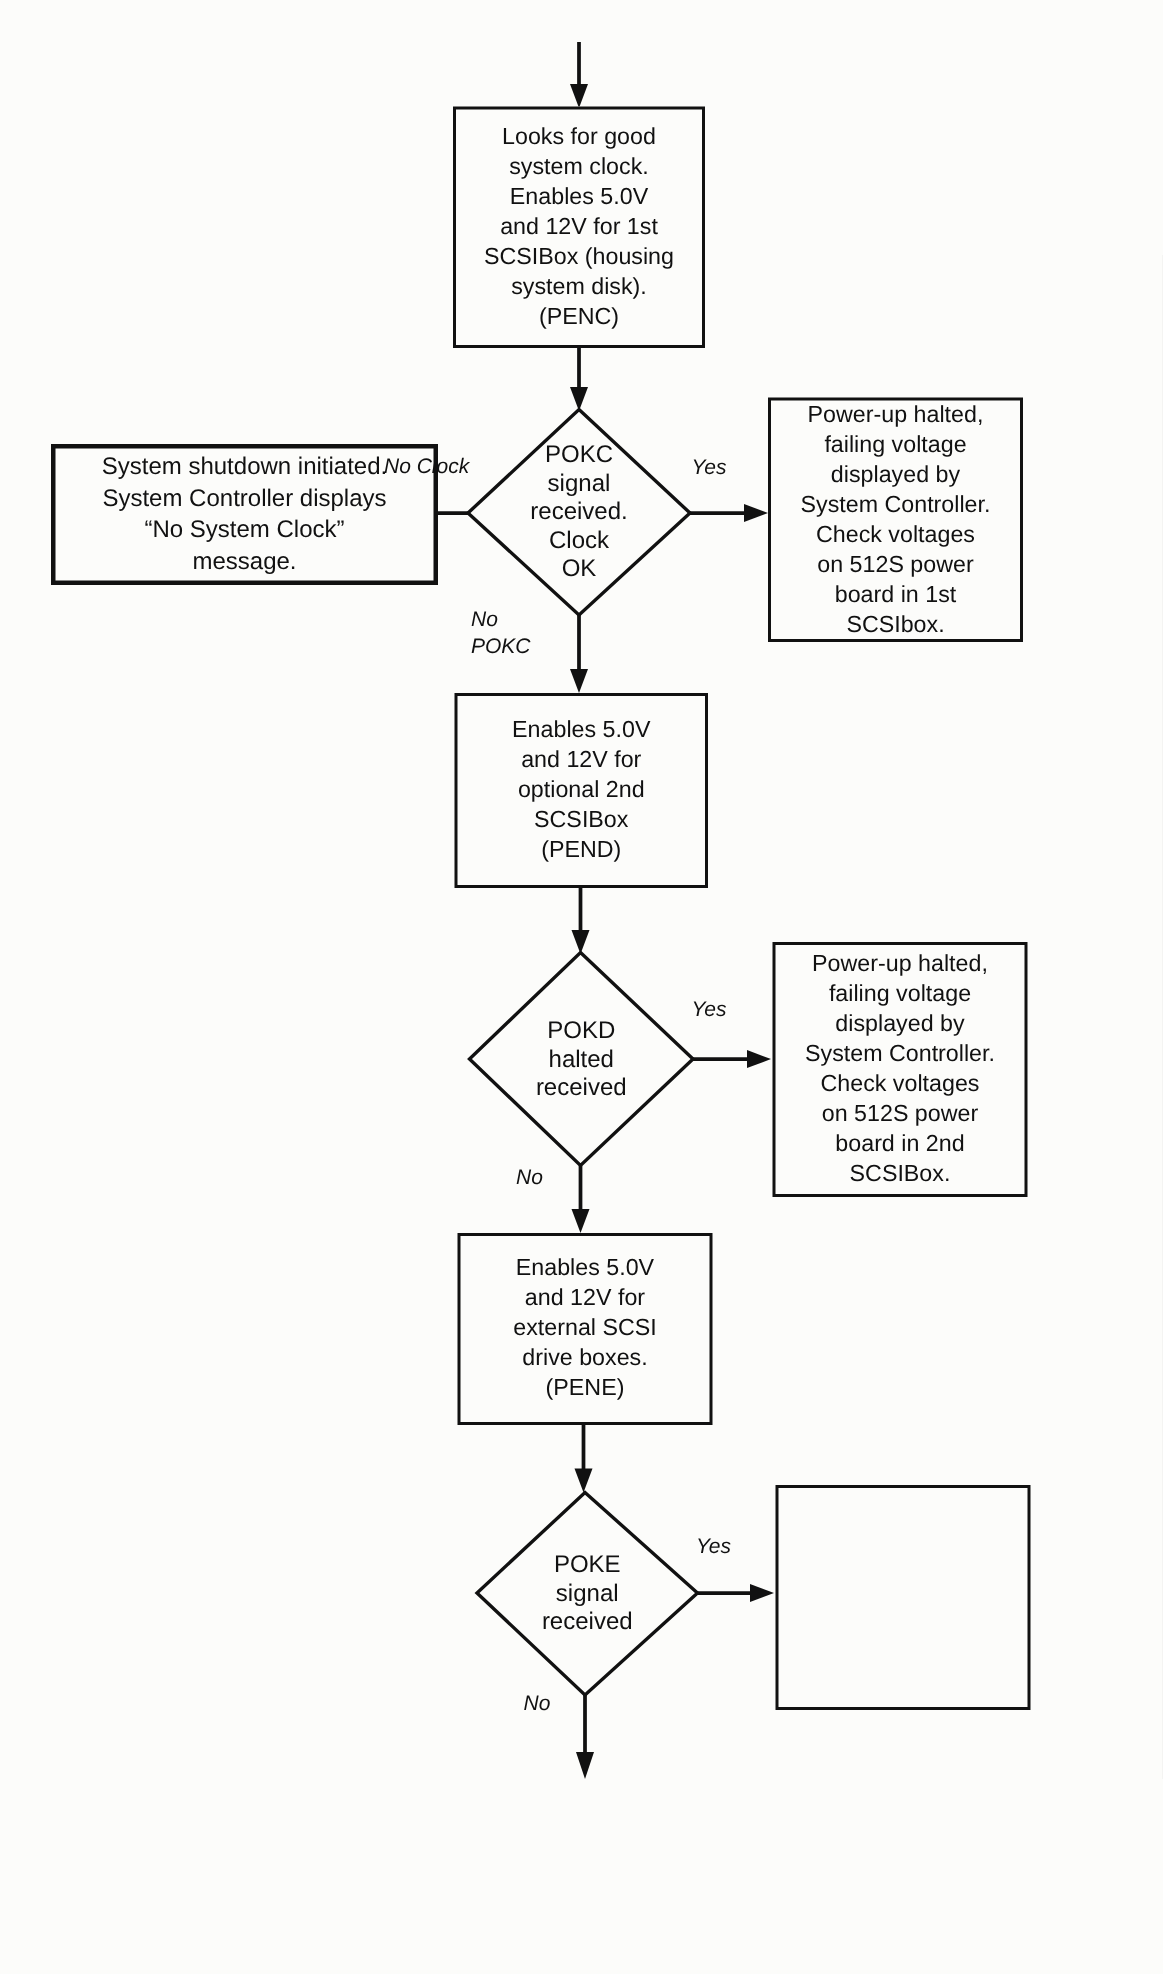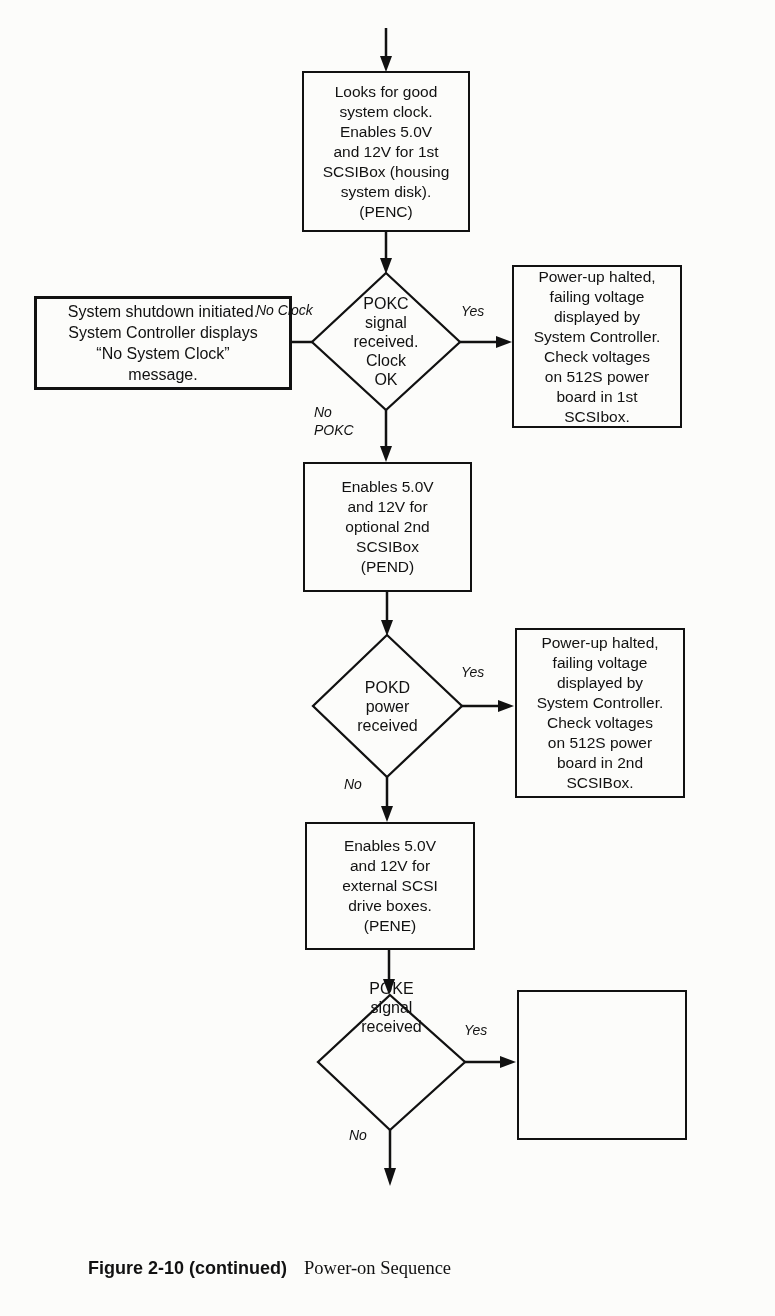--- a/index.html
+++ b/index.html
@@ -53,21 +53,21 @@
     position: absolute;
     display: flex;
     align-items: center;
     justify-content: center;
     text-align: center;
     font-size: 16px;
     line-height: 19px;
   }
   #dtext-pokc { left: 312px; top: 273px; width: 148px; height: 137px; }
   #dtext-pokd { left: 313px; top: 635px; width: 149px; height: 142px; }
-  #dtext-poke { left: 318px; top: 940px; width: 147px; height: 135px; }
+  #dtext-poke { left: 318px; top: 995px; width: 147px; height: 135px; }
 
   .elabel {
     position: absolute;
     font-style: italic;
     font-size: 14px;
     line-height: 18px;
   }
   #label-no-clock { left: 256px; top: 301px; }
   #label-yes1     { left: 461px; top: 302px; }
   #label-no-pokc  { left: 314px; top: 403px; }
@@ -209,37 +209,33 @@
 
   <div class="dtext" id="dtext-pokc">
     <span class="dtext-inner">POKC
 signal
 received.
 Clock
 OK</span>
   </div>
   <div class="dtext" id="dtext-pokd">
     <span class="dtext-inner">POKD
-power
+halted
 received</span>
   </div>
   <div class="dtext" id="dtext-poke">
     <span class="dtext-inner">POKE
 signal
 received</span>
   </div>
 
   <div class="elabel" id="label-no-clock">No Clock</div>
   <div class="elabel" id="label-yes1">Yes</div>
   <div class="elabel" id="label-no-pokc">No
 POKC</div>
   <div class="elabel" id="label-yes2">Yes</div>
   <div class="elabel" id="label-no2">No</div>
   <div class="elabel" id="label-yes3">Yes</div>
   <div class="elabel" id="label-no3">No</div>
 
 
-  <div class="caption">
-    <span class="caption-label">Figure 2-10 (continued)</span>
-    <span class="caption-title">Power-on Sequence</span>
-  </div>
 
 </div>
 
 </body></html>

